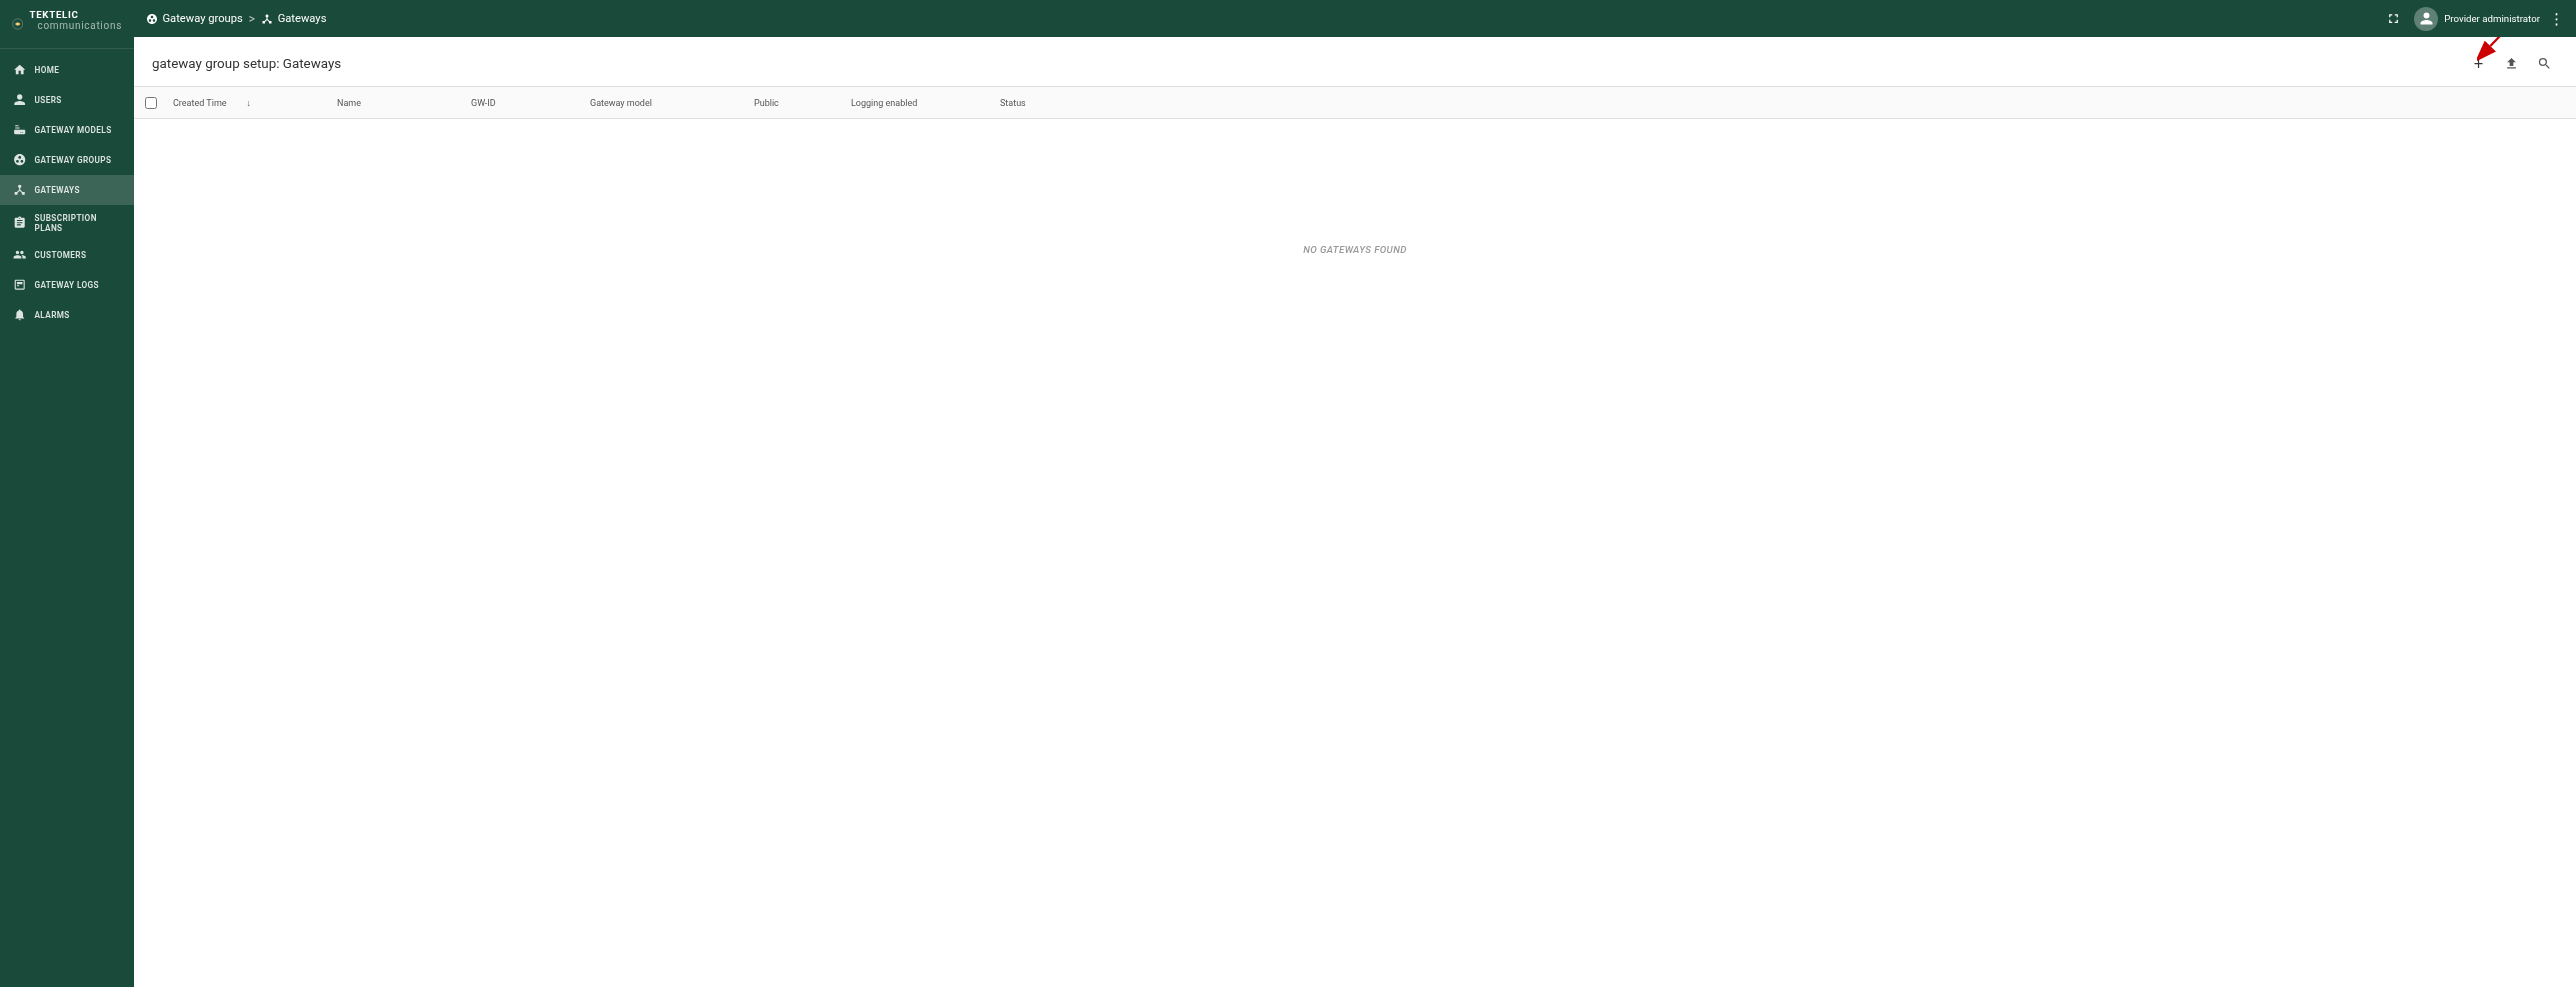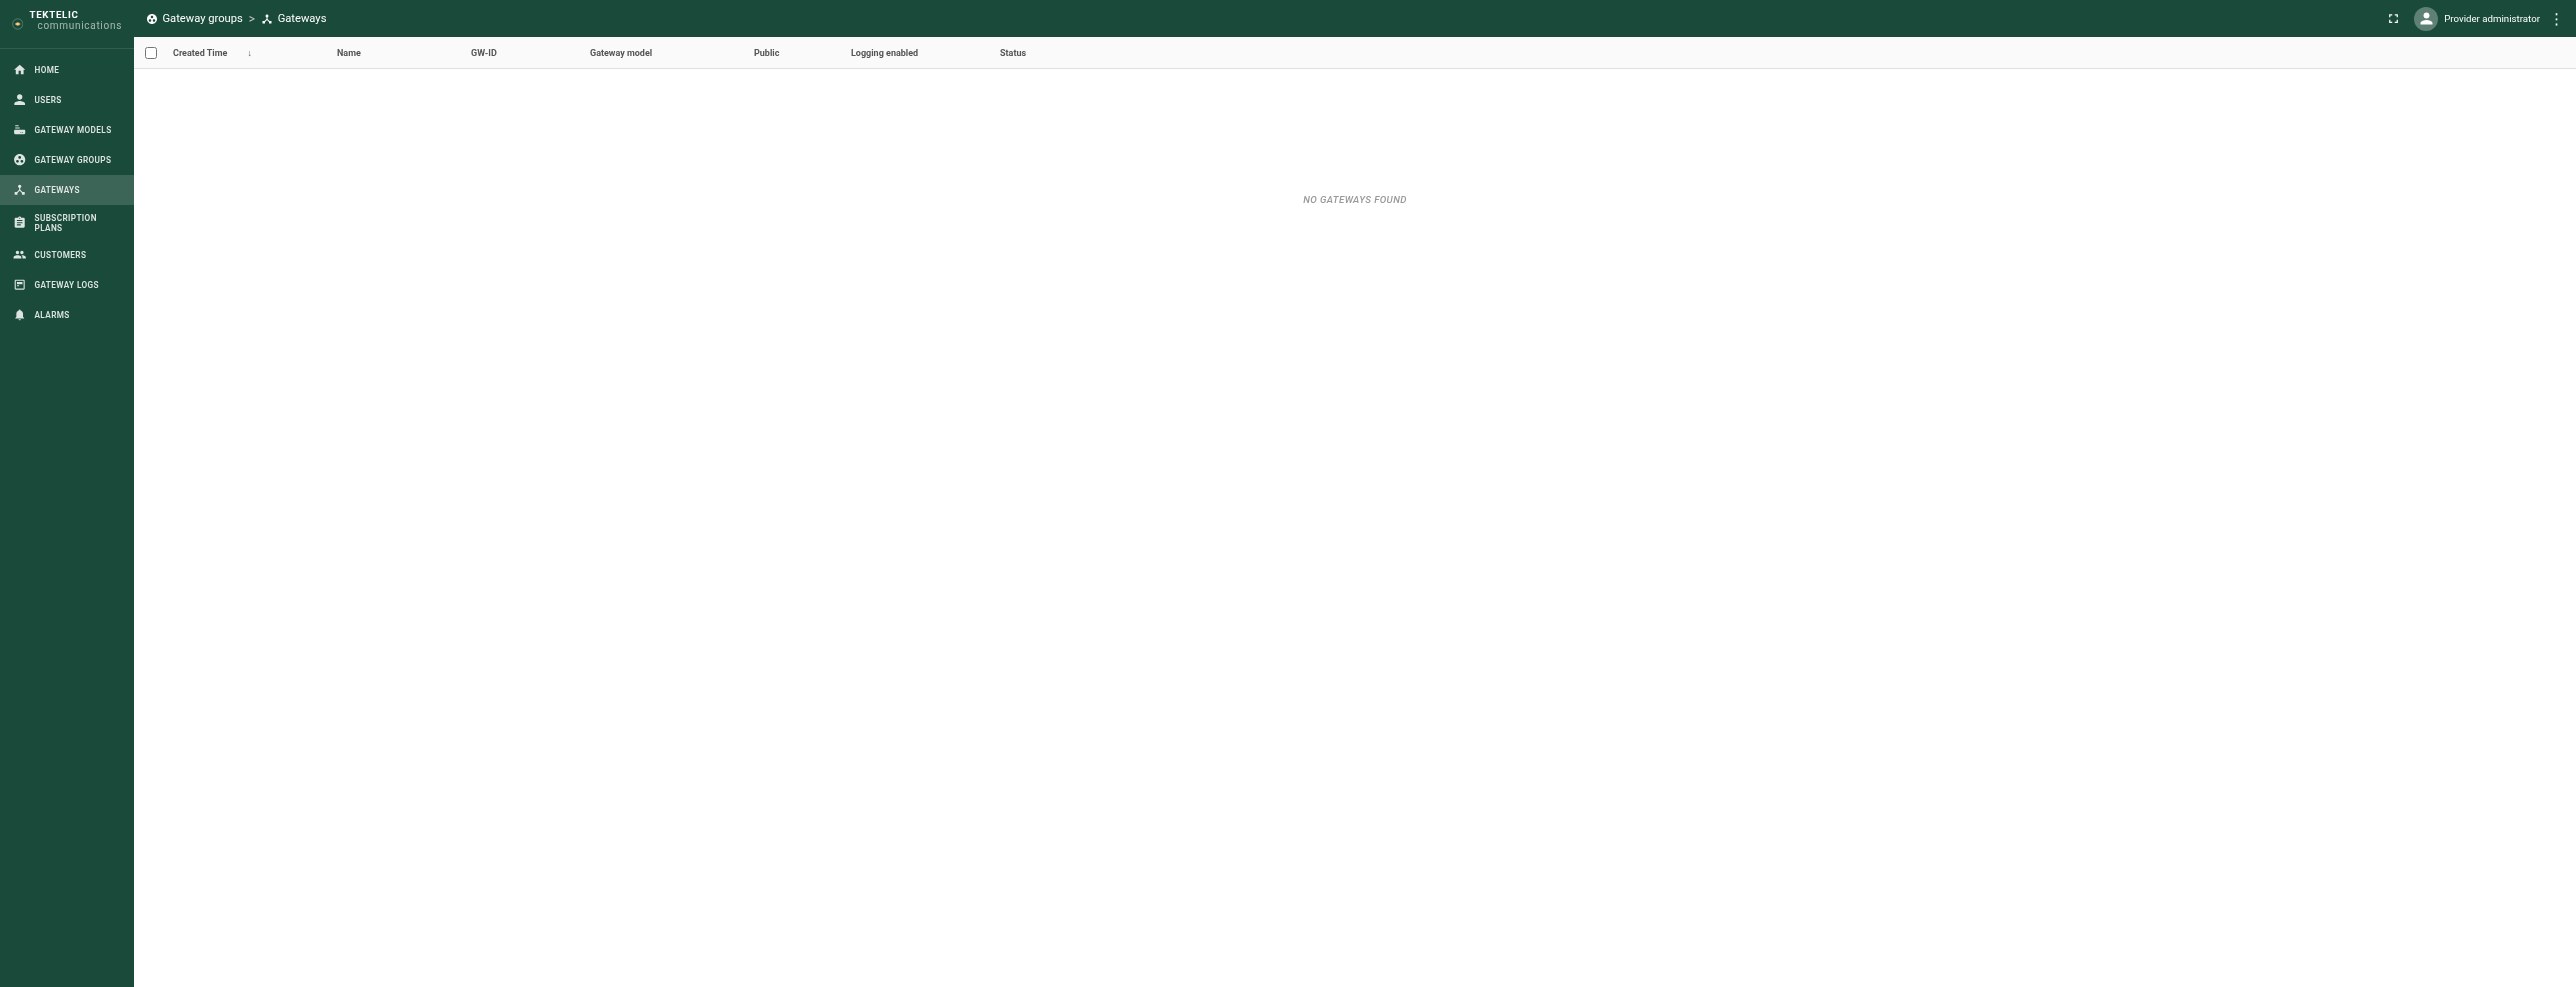--- a/index.html
+++ b/index.html
@@ -185,21 +185,21 @@
     .table-header {
       display: grid;
       grid-template-columns: 33px 164px 134px 119px 164px 97px 149px 89px;
       border-bottom: 0.7px solid #e0e0e0;
       padding: 7.5px 0;
       background: #fafafa;
     }
     .table-header-cell {
       font-size: 9px;
       color: #555;
-      font-weight: 700;
+      font-weight: 400;
       padding: 3px 6px;
       display: flex;
       align-items: flex-end;
       gap: 20px;
     }
     .sort-icon {
       font-size: 9px;
       color: #555;
     }
     .checkbox-cell {
@@ -363,20 +363,45 @@
             </svg>
         </div>
         <span class="topbar-username">Provider administrator</span>
       </div>
       <span class="topbar-more">⋮</span>
     </div>
   </div>
 
   <div class="content">
 
+    <div class="page-header">
+      <h1 class="page-title">gateway group setup: Gateways</h1>
+      <div class="page-actions">
+
+        <svg class="red-arrow-svg" width="89" height="75" viewBox="0 0 120 100">
+          <defs>
+            <marker id="arrowhead" markerWidth="10" markerHeight="7" refX="0" refY="3.5" orient="auto">
+              <polygon points="0 0, 10 3.5, 0 7" fill="#cc0000"></polygon>
+            </marker>
+          </defs>
+          <line x1="80" y1="10" x2="18" y2="75" stroke="#cc0000" stroke-width="3" marker-end="url(#arrowhead)"></line>
+        </svg>
+        <button class="action-btn" style="font-size:16.4px;font-weight:300;color:#333;">+</button>
+        <button class="action-btn">
+          <svg width="15" height="15" viewBox="0 0 24 24" fill="currentColor">
+              <path d="M9 16h6v-6h4l-7-7-7 7h4zm-4 2h14v2H5z"></path>
+            </svg>
+        </button>
+        <button class="action-btn">
+          <svg width="15" height="15" viewBox="0 0 24 24" fill="currentColor">
+              <path d="M15.5 14h-.79l-.28-.27A6.471 6.471 0 0 0 16 9.5 6.5 6.5 0 1 0 9.5 16c1.61 0 3.09-.59 4.23-1.57l.27.28v.79l5 4.99L20.49 19l-4.99-5zm-6 0C7.01 14 5 11.99 5 9.5S7.01 5 9.5 5 14 7.01 14 9.5 11.99 14 9.5 14z"></path>
+            </svg>
+        </button>
+      </div>
+    </div>
 
     <div class="table-container">
       <div class="table-header">
         <div class="checkbox-cell">
           <input type="checkbox" style="width: 12px; height: 12px; cursor: pointer;">
         </div>
         <div class="table-header-cell">
           <span>Created Time</span>
           <span class="sort-icon">↓</span>
         </div>

